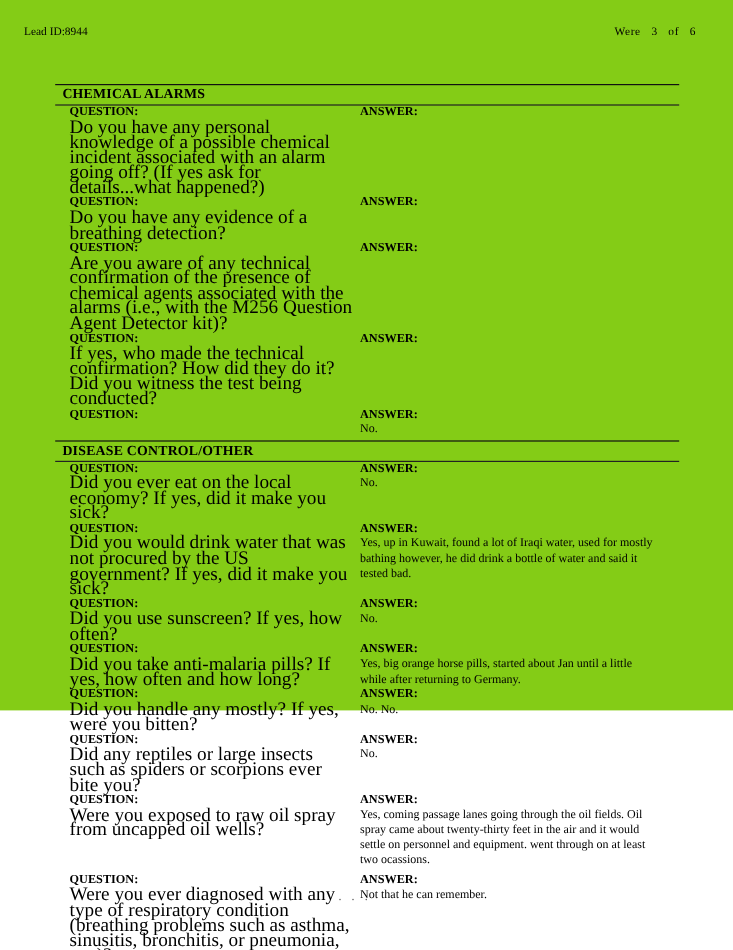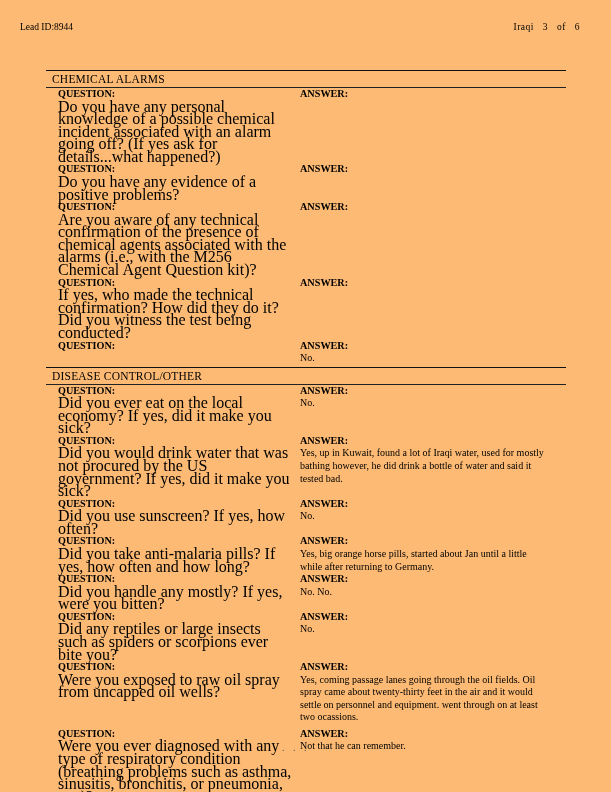--- a/index.html
+++ b/index.html
@@ -12,22 +12,22 @@
     height: 792px;
     font-family: "Liberation Serif", serif;
     color: #000;
     position: relative;
     overflow: hidden;
   }
   .page {
     position: absolute;
     left: 0; top: 0;
     width: 611px;
-    height: 792px;
-    background: #fdba74;
+    height: 592px;
+    background: #84cc16;
   }
   .hdr {
     position: absolute;
     top: 22px;
     left: 0;
     width: 611px;
     height: 16px;
     font-size: 9.5px;
     font-family: "Liberation Serif", serif;
   }
@@ -53,21 +53,21 @@
   }
   .rule {
     border-top: 1.6px solid #111;
     width: 100%;
     height: 0;
   }
   .rule.thin { border-top: 1.1px solid #222; }
 
   .sect-title {
     font-size: 11.5px;
-    font-weight: normal;
+    font-weight: bold;
     padding: 2px 0 2px 6px;
     letter-spacing: 0.2px;
   }
 
   .qa-block {
     position: relative;
     padding: 0 0 0 0;
   }
   .qa-row {
     position: relative;
@@ -118,21 +118,21 @@
 </head>
 <body>
 
 <div class="page">
 
   <div class="hdr">
     <div class="lead">
       <span>Lead ID:</span><span>8944</span>
     </div>
     <div class="pg">
-      <span>Iraqi</span>
+      <span>Were</span>
       <span>3</span>
       <span>of</span>
       <span>6</span>
     </div>
   </div>
 
   <div class="doc">
 
     <div class="rule"></div>
     <div class="sect-title">CHEMICAL ALARMS</div>
@@ -146,31 +146,31 @@
           <div class="txt">Do you have any personal knowledge of a possible chemical incident associated with an alarm going off?  (If yes ask for details...what happened?)</div>
         </div><div class="acol">
           <div class="lbl">ANSWER:</div>
           <div class="ans-txt"></div>
         </div>
       </div>
 
       <div class="qa-row">
         <div class="qcol">
           <div class="lbl">QUESTION:</div>
-          <div class="txt">Do you have any evidence of a positive problems?</div>
-        </div><div class="acol">
-          <div class="lbl">ANSWER:</div>
-          <div class="ans-txt"></div>
-        </div>
-      </div>
-
-      <div class="qa-row">
-        <div class="qcol">
-          <div class="lbl">QUESTION:</div>
-          <div class="txt">Are you aware of any technical confirmation of the presence of chemical agents associated with the alarms (i.e., with the M256 Chemical Agent Question kit)?</div>
+          <div class="txt">Do you have any evidence of a breathing detection?</div>
+        </div><div class="acol">
+          <div class="lbl">ANSWER:</div>
+          <div class="ans-txt"></div>
+        </div>
+      </div>
+
+      <div class="qa-row">
+        <div class="qcol">
+          <div class="lbl">QUESTION:</div>
+          <div class="txt">Are you aware of any technical confirmation of the presence of chemical agents associated with the alarms (i.e., with the M256 Question Agent Detector kit)?</div>
         </div><div class="acol">
           <div class="lbl">ANSWER:</div>
           <div class="ans-txt"></div>
         </div>
       </div>
 
       <div class="qa-row">
         <div class="qcol">
           <div class="lbl">QUESTION:</div>
           <div class="txt">If yes, who made the technical confirmation?  How did they do it?  Did you witness the test being conducted?</div>

